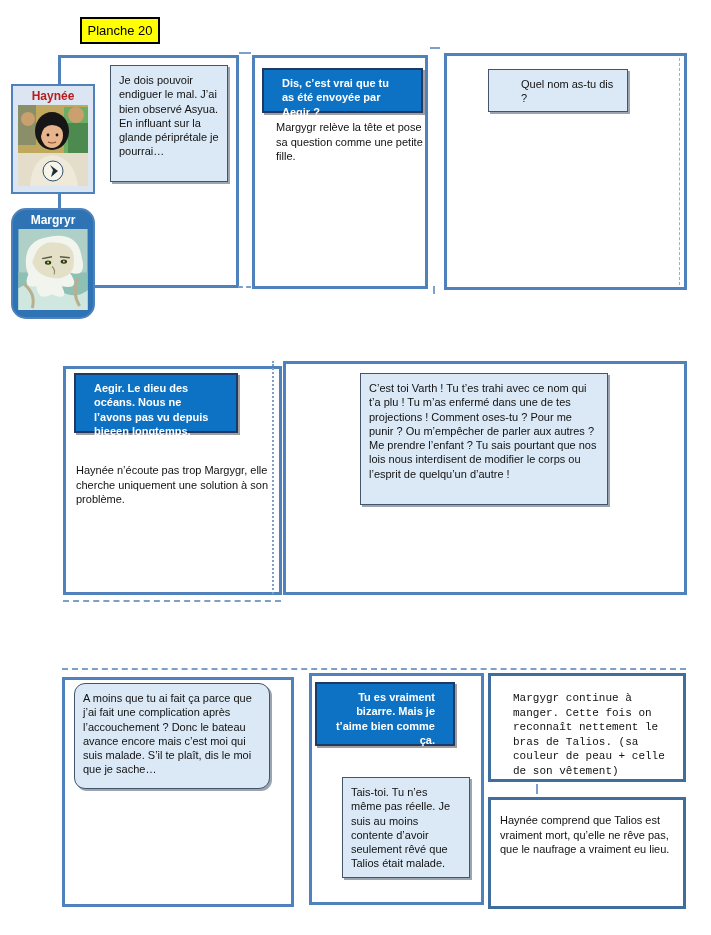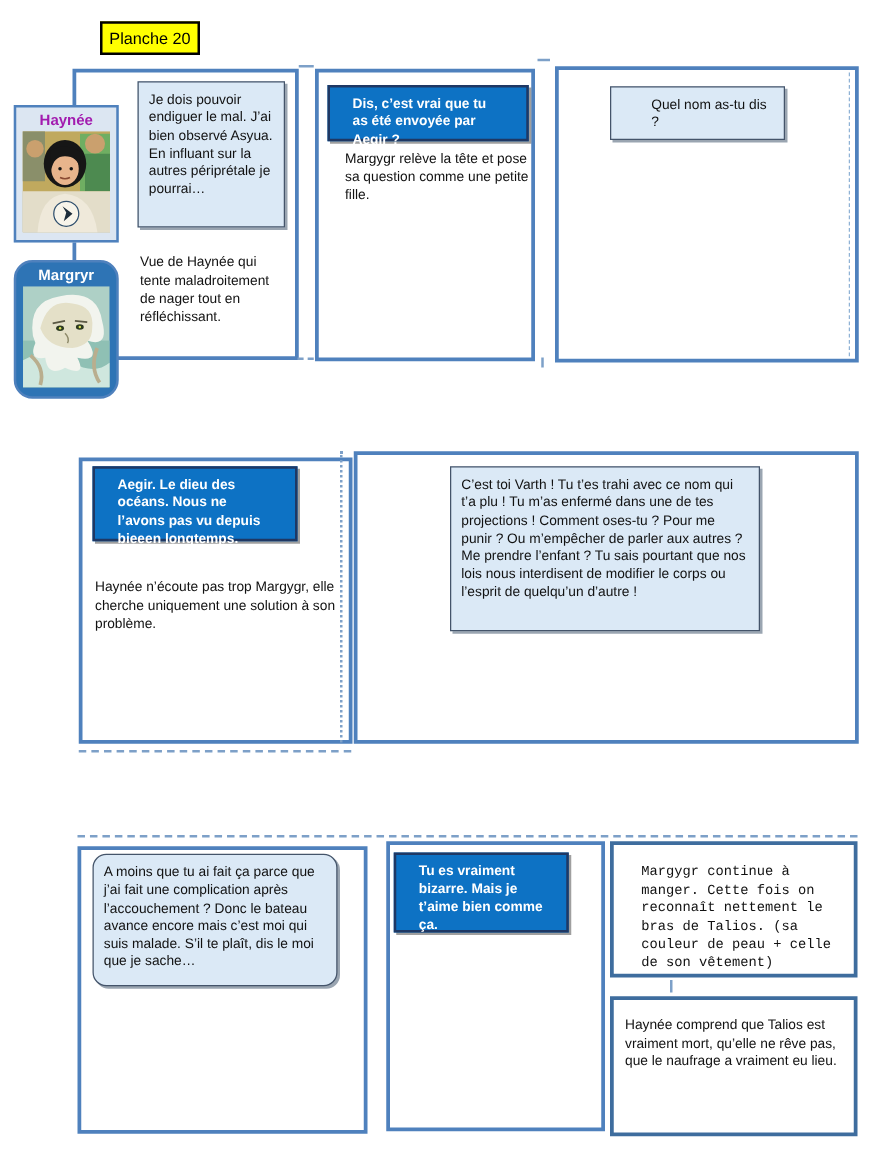--- a/index.html
+++ b/index.html
@@ -24,33 +24,33 @@
   .p-r3c2{left:309px;top:673px;width:175px;height:232px;}
   .note-frame{position:absolute;box-sizing:border-box;border:3px solid #3e6d9e;background:#fff;}
   .n-r3a{left:488px;top:673px;width:198px;height:109px;}
   .n-r3b{left:488px;top:797px;width:198px;height:112px;}
 
   
   .char-card{position:absolute;box-sizing:border-box;border:2px solid #4f81bd;z-index:5;}
   .card-haynee{left:11px;top:84px;width:84px;height:110px;background:#dce6f2;}
   .card-margryr{left:11px;top:208px;width:84px;height:111px;background:#2e74b5;border-radius:15px;}
   .char-name{display:block;text-align:center;font-weight:bold;font-size:12px;padding:3px 0 2px;}
-  .card-haynee .char-name{color:#a21caf;}
+  .card-haynee .char-name{color:#b91c1c;}
   .card-margryr .char-name{color:#fff;}
   .char-portrait{display:block;margin:0 auto;width:70px;height:81px;}
 
   
   .speech-blue{
     position:absolute;box-sizing:border-box;background:#0d72c4;border:2px solid #1f3864;
     box-shadow:2px 2px 0 rgba(80,80,80,.55);color:#fff;font-weight:bold;font-size:11px;
     line-height:1.3;padding:6px 18px;
   }
   .sb-r1p2{left:262px;top:68px;width:161px;height:45px;}
   .sb-r2p1{left:74px;top:373px;width:164px;height:60px;}
-  .sb-r3p2{left:315px;top:682px;width:140px;height:64px;}
+  .sb-r3p2{left:315px;top:682px;width:140px;height:64px;text-align:right;}
 
   
   .speech-light{
     position:absolute;box-sizing:border-box;background:#dbe9f6;border:1px solid #44546a;
     box-shadow:2px 2px 0 #9aa5b1;color:#111;font-size:11px;line-height:1.3;padding:7px 8px;
   }
   .sl-r1p1{left:110px;top:65px;width:118px;height:117px;}
   .sl-r1p3{left:488px;top:69px;width:140px;height:43px;padding-left:32px;}
   .sl-r2p2{left:360px;top:373px;width:248px;height:132px;}
   .sl-r3p1{left:74px;top:683px;width:196px;height:106px;border-radius:11px;}
@@ -141,24 +141,21 @@
       <ellipse cx="46" cy="33" rx="3.2" ry="2.2" fill="#2c3a20"></ellipse>
       <circle cx="30" cy="34" r="1" fill="#d8e355"></circle>
       <circle cx="46" cy="33" r="1" fill="#d8e355"></circle>
       <path d="M24 30 L34 28 M42 28 L52 29" stroke="#5a5844" stroke-width="1.5"></path>
       <path d="M34 38 Q38 42 36 46" stroke="#8e8a6a" stroke-width="1.2" fill="none"></path>
       <path d="M6 56 Q18 66 14 80 M60 50 Q54 66 62 78" stroke="#b9ae8e" stroke-width="3" fill="none"></path>
     </svg>
   </div>
 
   <div class="speech-light sl-r1p1">
-    <span>Je dois pouvoir endiguer le mal. J’ai bien observé Asyua. En influant sur la autres périprétale je pourrai…</span>
-  </div>
-  <div class="note-text nt-r1p1">
-    <span>Vue de Haynée qui tente maladroitement de nager tout en réfléchissant.</span>
+    <span>Je dois pouvoir endiguer le mal. J’ai bien observé Asyua. En influant sur la glande périprétale je pourrai…</span>
   </div>
 
   <div class="speech-blue sb-r1p2">
     <span>Dis, c’est vrai que tu as été envoyée par Aegir ?</span>
   </div>
   <div class="note-text nt-r1p2">
     <span>Margygr relève la tête et pose sa question comme une petite fille.</span>
   </div>
 
   <div class="speech-light sl-r1p3">
@@ -176,20 +173,23 @@
     <span>C’est toi Varth ! Tu t’es trahi avec ce nom qui t’a plu ! Tu m’as enfermé dans une de tes projections ! Comment oses-tu ? Pour me punir ? Ou m’empêcher de parler aux autres ? Me prendre l’enfant ? Tu sais pourtant que nos lois nous interdisent de modifier le corps ou l’esprit de quelqu’un d’autre !</span>
   </div>
 
   <div class="speech-light sl-r3p1">
     <span>A moins que tu ai fait ça parce que j’ai fait une complication après l’accouchement ? Donc le bateau avance encore mais c’est moi qui suis malade. S’il te plaît, dis le moi que je sache…</span>
   </div>
 
   <div class="speech-blue sb-r3p2">
     <span>Tu es vraiment bizarre. Mais je t’aime bien comme ça.</span>
   </div>
+  <div class="speech-light sl-r3p2">
+    <span>Tais-toi. Tu n’es même pas réelle.  Je suis au moins contente d’avoir seulement rêvé que Talios était malade.</span>
+  </div>
 
   <div class="note-text nt-r3a">
     <span>Margygr continue à manger. Cette fois on reconnaît nettement le bras de Talios. (sa couleur de peau + celle de son vêtement)</span>
   </div>
   <div class="note-text nt-r3b">
     <span>Haynée comprend que Talios est vraiment mort, qu’elle ne rêve pas, que le naufrage a vraiment eu lieu.</span>
   </div>
 
 </div>
 

